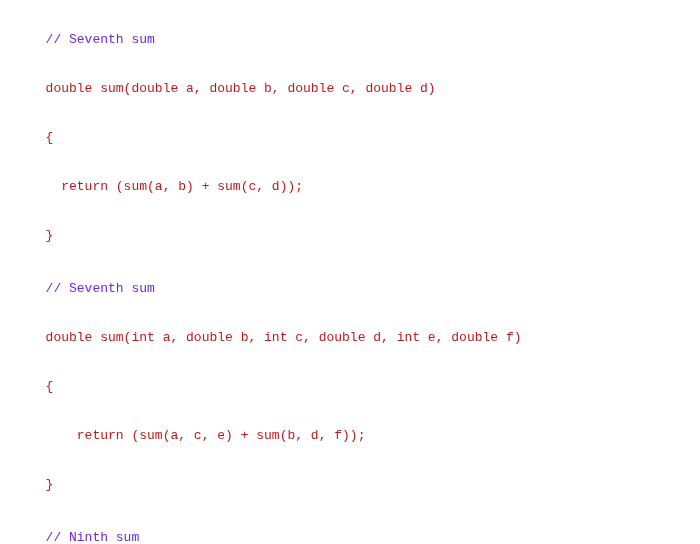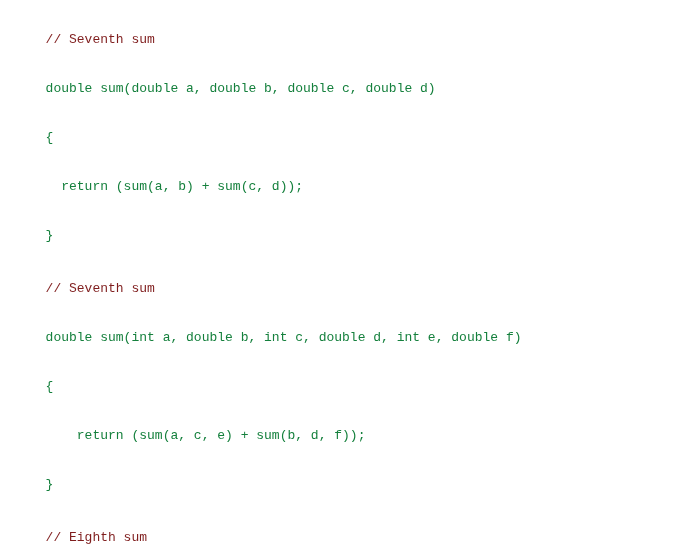--- a/index.html
+++ b/index.html
@@ -20,25 +20,25 @@
 
     .code-block {
       font-family: 'Courier New', Courier, monospace;
       font-size: 13px;
       line-height: 1.5;
       margin-bottom: 10px;
       white-space: pre;
     }
 
     .comment {
-      color: #7f1d1d;
+      color: #6d28d9;
     }
 
     .code-text {
-      color: #15803d;
+      color: #b91c1c;
     }
   </style>
 </head>
 <body>
 
 <div class="code-block">
   <span class="comment">// Seventh sum</span>
 </div>
 <div class="code-block">
   <span class="code-text">double sum(double a, double b, double c, double d)</span>
@@ -63,14 +63,14 @@
   <span class="code-text">{</span>
 </div>
 <div class="code-block">
   <span class="code-text">    return (sum(a, c, e) + sum(b, d, f));</span>
 </div>
 <div class="code-block" style="margin-bottom: 14px;">
   <span class="code-text">}</span>
 </div>
 
 <div class="code-block">
-  <span class="comment">// Eighth sum</span>
+  <span class="comment">// Ninth sum</span>
 </div>
 
 </body></html>

